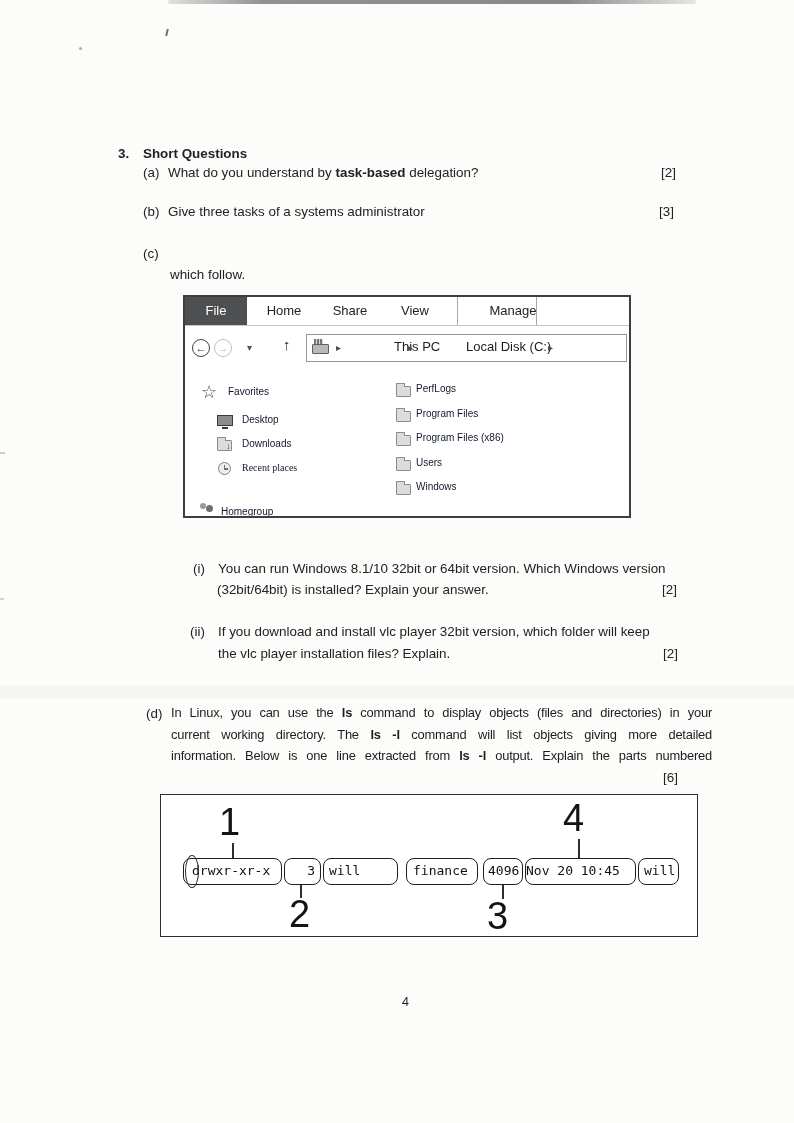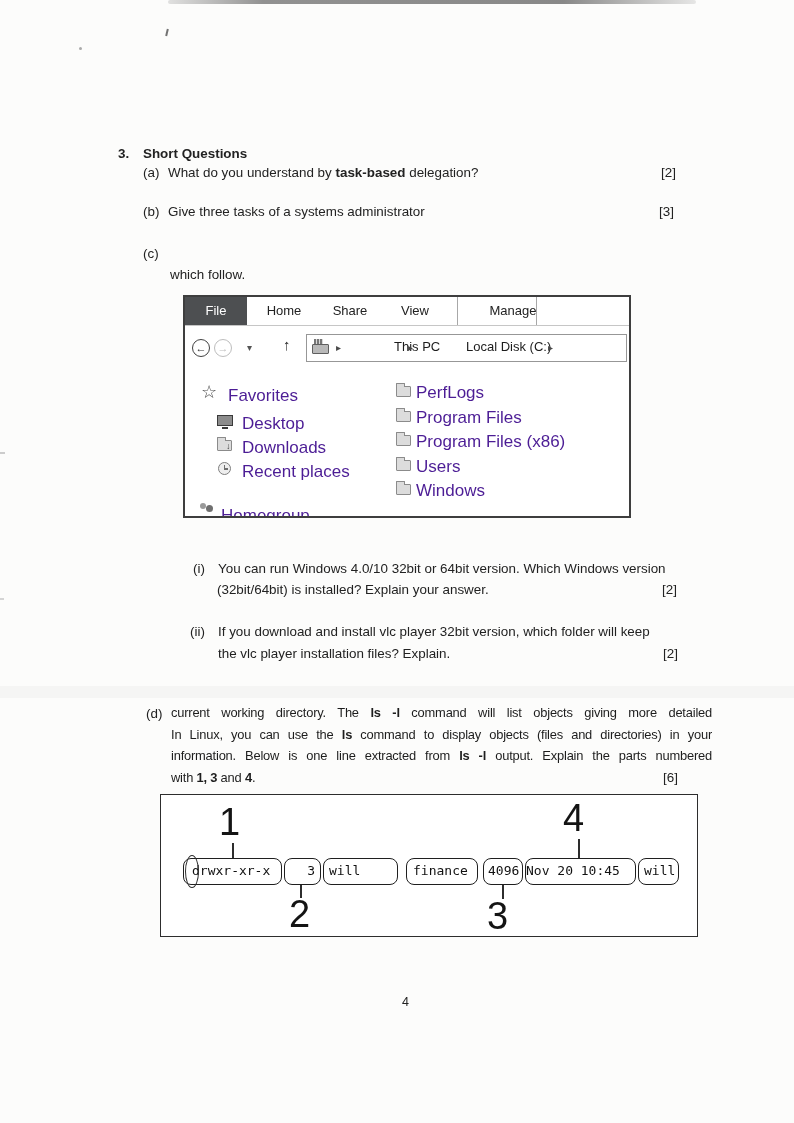--- a/index.html
+++ b/index.html
@@ -43,21 +43,21 @@
   .fwd  { left:29px; top:42px; border:1.5px solid #bdbdbd; color:#bdbdbd; }
   .chev { position:absolute; left:62px; top:45px; font-size:10px; color:#555; }
   .uparr { position:absolute; left:98px; top:39px; font-size:15px; color:#2e2e2e; font-weight:bold; }
   .addrbar { position:absolute; left:121px; top:37px; width:321px; height:28px; border:1px solid #979797; background:#fff; }
   .drive { position:absolute; left:127px; top:47px; width:17px; height:10px; background:#b9b9b9;
     border:1px solid #5f5f5f; border-radius:1px; }
   .drive::before { content:""; position:absolute; left:1px; top:-6px; width:9px; height:5px;
     background:repeating-linear-gradient(90deg,#777 0 2px,#d8d8d8 2px 3px); }
   .bc-arrow { position:absolute; font-size:10px; color:#4a4a4a; top:45px; }
   .bc-item { position:absolute; top:42px; font-size:13px; color:#1c1c1c; white-space:nowrap;margin-left:46px; }
-  .etext { position:absolute; font-size:17px; color:#4c1d95; white-space:nowrap; }
+  .etext { position:absolute; font-size:10px; color:#0f172a; white-space:nowrap; }
   .star { position:absolute; left:16px; top:84px; font-size:18px; color:#4c4c4c; }
   .monitor { position:absolute; left:32px; top:118px; width:16px; height:11px; background:#8c8c8c; border:1.5px solid #3a3a3a; }
   .monitor::after { content:""; position:absolute; left:4px; bottom:-4px; width:6px; height:2.5px; background:#3a3a3a; }
   .folder { position:absolute; width:15px; height:11px; background:#dcdcdc; border:1px solid #8b8b8b; border-radius:1px; }
   .folder::before { content:""; position:absolute; top:-4px; left:-1px; width:7px; height:3px;
     background:#dcdcdc; border:1px solid #8b8b8b; border-bottom:none; border-radius:1px 1px 0 0; }
   .dl-arrow { position:absolute; font-size:9px; font-weight:bold; color:#3d3d3d; }
   .clock { position:absolute; left:33px; top:165px; width:13px; height:13px; border:1.6px solid #7e7e7e; border-radius:50%; background:#eee; }
   .clock::before { content:""; position:absolute; left:4.5px; top:1.5px; width:1.5px; height:4.5px; background:#6e6e6e; }
   .clock::after { content:""; position:absolute; left:4.5px; top:5px; width:4px; height:1.5px; background:#6e6e6e; }
@@ -126,52 +126,51 @@
     <span class="bc-arrow" style="left:363px;">▸</span>
 
     <span class="star">☆</span>
     <span class="etext" style="left:43px; top:89px;">Favorites</span>
     <span class="monitor"></span>
     <span class="etext" style="left:57px; top:117px;">Desktop</span>
     <span class="folder" style="left:32px; top:143px;"></span>
     <span class="dl-arrow" style="left:41px; top:144px;">↓</span>
     <span class="etext" style="left:57px; top:141px;">Downloads</span>
     <span class="clock"></span>
-    <span class="etext" style="left:57px; top:165px;">Recent places</span>
+    <span class="etext" style="left:57px; top:165px;font-family:Liberation Serif, serif;">Recent places</span>
     <span class="people"></span>
     <span class="etext" style="left:36px; top:209px;">Homegroup</span>
 
     <span class="folder" style="left:211px; top:89px;"></span>
     <span class="etext" style="left:231px; top:86px;">PerfLogs</span>
     <span class="folder" style="left:211px; top:114px;"></span>
     <span class="etext" style="left:231px; top:111px;">Program Files</span>
     <span class="folder" style="left:211px; top:138px;"></span>
     <span class="etext" style="left:231px; top:135px;">Program Files (x86)</span>
     <span class="folder" style="left:211px; top:163px;"></span>
     <span class="etext" style="left:231px; top:160px;">Users</span>
     <span class="folder" style="left:211px; top:187px;"></span>
     <span class="etext" style="left:231px; top:184px;">Windows</span>
   </div>
 
   <span class="t" style="left:193px; top:561px;">(i)</span>
-  <span class="t" style="left:218px; top:561px;">You can run Windows 4.0/10 32bit or 64bit version. Which Windows version</span>
+  <span class="t" style="left:218px; top:561px;">You can run Windows 8.1/10 32bit or 64bit version. Which Windows version</span>
   <span class="t" style="left:217px; top:582px;">(32bit/64bit) is installed? Explain your answer.</span>
   <span class="marks" style="left:662px; top:582px;">[2]</span>
 
   <span class="t" style="left:190px; top:624px;">(ii)</span>
   <span class="t" style="left:218px; top:624px;">If you download and install vlc player 32bit version, which folder will keep</span>
   <span class="t" style="left:218px; top:646px;">the vlc player installation files? Explain.</span>
   <span class="marks" style="left:663px; top:646px;">[2]</span>
 
   <span class="t" style="left:146px; top:706px;">(d)</span>
   <div class="dpara">
+    <div class="dline jline"><span>In Linux, you can use the </span><span class="b">ls</span><span> command to display objects (files and directories) in your</span></div>
     <div class="dline jline"><span>current working directory. The </span><span class="b">ls -l</span><span> command will list objects giving more detailed</span></div>
-    <div class="dline jline"><span>In Linux, you can use the </span><span class="b">ls</span><span> command to display objects (files and directories) in your</span></div>
     <div class="dline jline"><span>information. Below is one line extracted from </span><span class="b">ls -l</span><span> output. Explain the parts numbered</span></div>
-    <div class="dline"><span>with </span><span class="b">1, 3</span><span> and </span><span class="b">4</span><span>.</span></div>
   </div>
   <span class="marks" style="left:663px; top:770px;">[6]</span>
 
   <div class="lsdiag">
     <span class="bignum" style="left:58px; top:8px;">1</span>
     <div class="vline" style="left:71px; top:48px; height:15px;"></div>
     <span class="bignum" style="left:402px; top:4px;">4</span>
     <div class="vline" style="left:417px; top:44px; height:19px;"></div>
 
     <div class="lsbox" style="left:22px; width:99px; padding-left:8px;">drwxr-xr-x</div>

